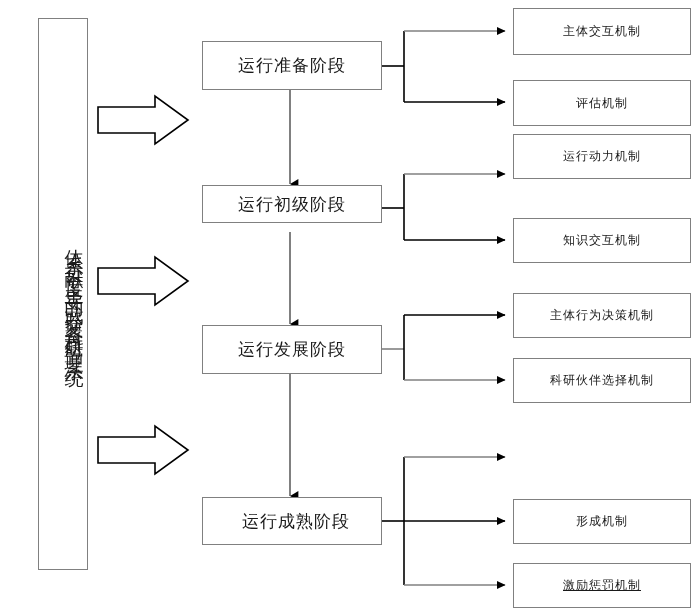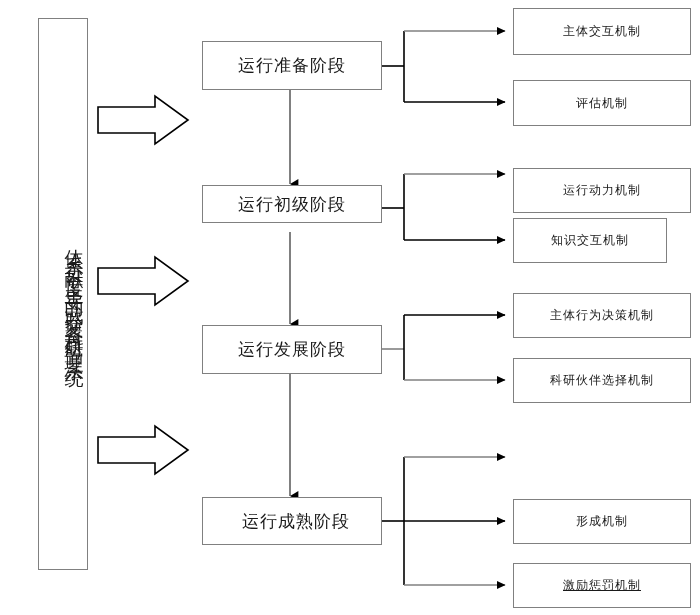--- a/index.html
+++ b/index.html
@@ -133,25 +133,25 @@
   </div>
 
   <div class="node mech-node" style="left:513px; top:8px; width:178px; height:47px;">
     <span>主体交互机制</span>
   </div>
 
   <div class="node mech-node" style="left:513px; top:80px; width:178px; height:46px;">
     <span>评估机制</span>
   </div>
 
-  <div class="node mech-node" style="left:513px; top:168px; width:178px; height:45px;">
+  <div class="node mech-node" style="left:513px; top:134px; width:178px; height:45px;">
     <span>运行动力机制</span>
   </div>
 
-  <div class="node mech-node" style="left:513px; top:218px; width:154px; height:45px;">
+  <div class="node mech-node" style="left:513px; top:218px; width:178px; height:45px;">
     <span>知识交互机制</span>
   </div>
 
   <div class="node mech-node" style="left:513px; top:293px; width:178px; height:45px;">
     <span>主体行为决策机制</span>
   </div>
 
   <div class="node mech-node" style="left:513px; top:358px; width:178px; height:45px;">
     <span>科研伙伴选择机制</span>
   </div>

